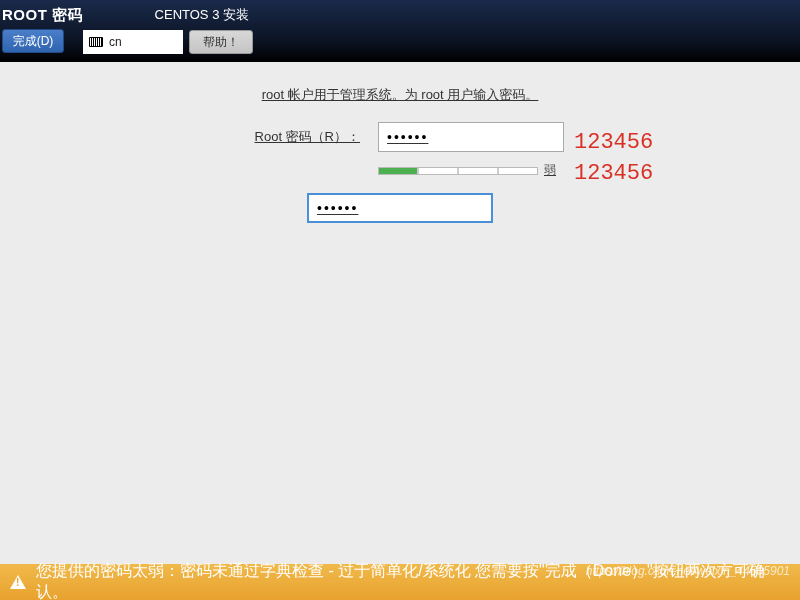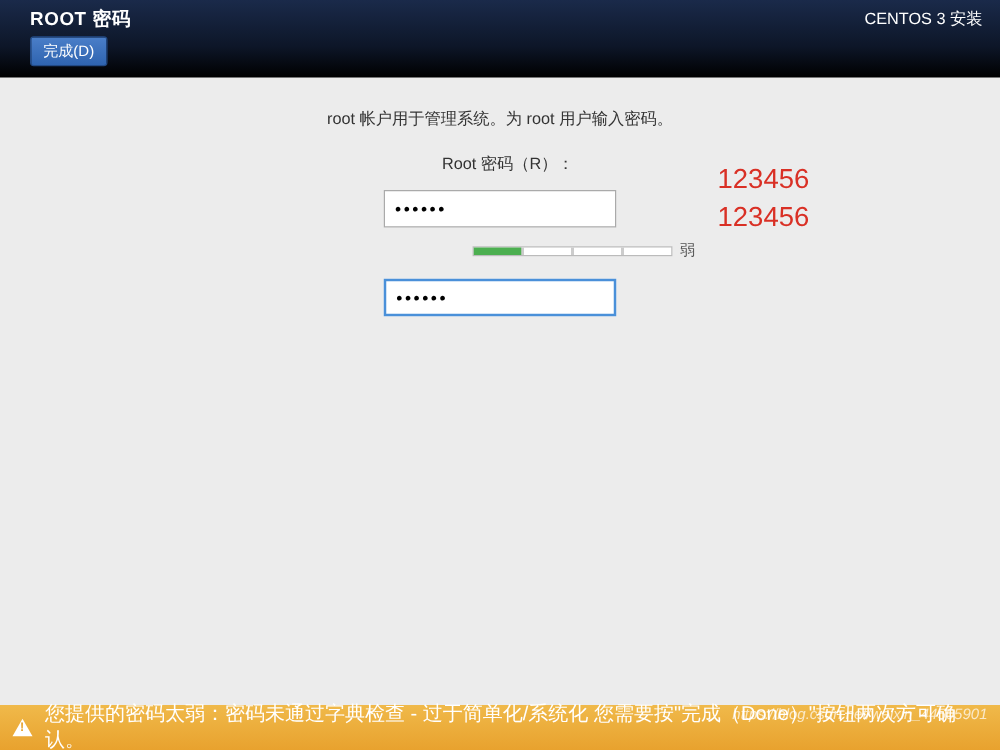--- a/index.html
+++ b/index.html
@@ -7,22 +7,21 @@
       width: 800px; height: 600px;
       font-family: "Microsoft YaHei", "PingFang SC", sans-serif;
       background: #ececec;
       position: relative;
       overflow: hidden;
     }
     .topbar {
       height: 62px;
       background: linear-gradient(#1a2a4a, #0d1628 60%, #000);
       display: flex;
-      justify-content: space-between;
-      padding: 6px 10px 0 24px;
+      padding: 6px 10px 0 2px;
       color: #fff;
     }
     .topbar-left { display: flex; flex-direction: column; gap: 4px; }
     .page-title { font-size: 15px; font-weight: bold; letter-spacing: 0.5px; }
     .done-btn {
       width: 62px; height: 24px;
       background: linear-gradient(#4a7ec8, #2f64b0);
       border: 1px solid #224a85;
       border-radius: 3px;
       color: #fff; font-size: 12px;
@@ -54,28 +53,28 @@
       background: linear-gradient(#d8d8d8,#c4c4c4);
       border: 1px solid #999;
       border-radius: 3px;
       font-size: 12px; color: #333;
       cursor: pointer;
     }
     .content {
       padding: 24px 30px;
       font-size: 13px;
       color: #333;
+      text-decoration: underline;
     }
     .instruction { text-align: center; margin-bottom: 18px; }
     .form-row {
       display: flex; align-items: center;
       justify-content: center;
       gap: 12px;
       margin-bottom: 10px;
-      flex-direction: column;
     }
     .form-label { width: 130px; text-align: right; padding-right: 6px; }
     .pw-input {
       width: 186px; height: 30px;
       border: 1px solid #aaa;
       padding: 0 8px;
       font-size: 14px;
       letter-spacing: 2px;
     }
     .pw-input.focused { border: 2px solid #4a90d9; }
@@ -99,21 +98,21 @@
       position: absolute; top: 0; left: 0; bottom: 0;
       width: 38px; background: #4caf50;
     }
     .strength-text { font-size: 12px; color: #555; width: 20px; }
     .annotations {
       position: absolute;
       left: 574px; top: 128px;
       color: #d93025;
       font-size: 22px;
       line-height: 1.4;
-      font-family: Liberation Sans, sans-serif;
+      font-family: Liberation Mono, monospace;
     }
     .bottom-bar {
       position: absolute; bottom: 0; left: 0; right: 0;
       height: 36px;
       background: linear-gradient(#f0b94a, #e8a22e);
       display: flex; align-items: center;
       padding: 16px 10px;
       font-size: 16px; color: #fff;
       gap: 10px;
     }
@@ -140,20 +139,27 @@
 </head>
 <body>
 
 <div class="topbar">
   <div class="topbar-left">
     <div class="page-title">ROOT 密码</div>
     <button class="done-btn">完成(D)</button>
   </div>
   <div class="topbar-right">
     <div class="installer-title">CENTOS 3 安装</div>
+    <div class="top-right-row">
+      <div class="lang-box">
+        <span class="kbd-icon"></span>
+        <span>cn</span>
+      </div>
+      <button class="help-btn">帮助！</button>
+    </div>
   </div>
 </div>
 
 <div class="content">
   <div class="instruction">root 帐户用于管理系统。为 root 用户输入密码。</div>
 
   <div class="form-row">
     <div class="form-label">Root 密码（R）：</div>
     <input type="text" class="pw-input" readonly="" value="••••••" style="">
   </div>

